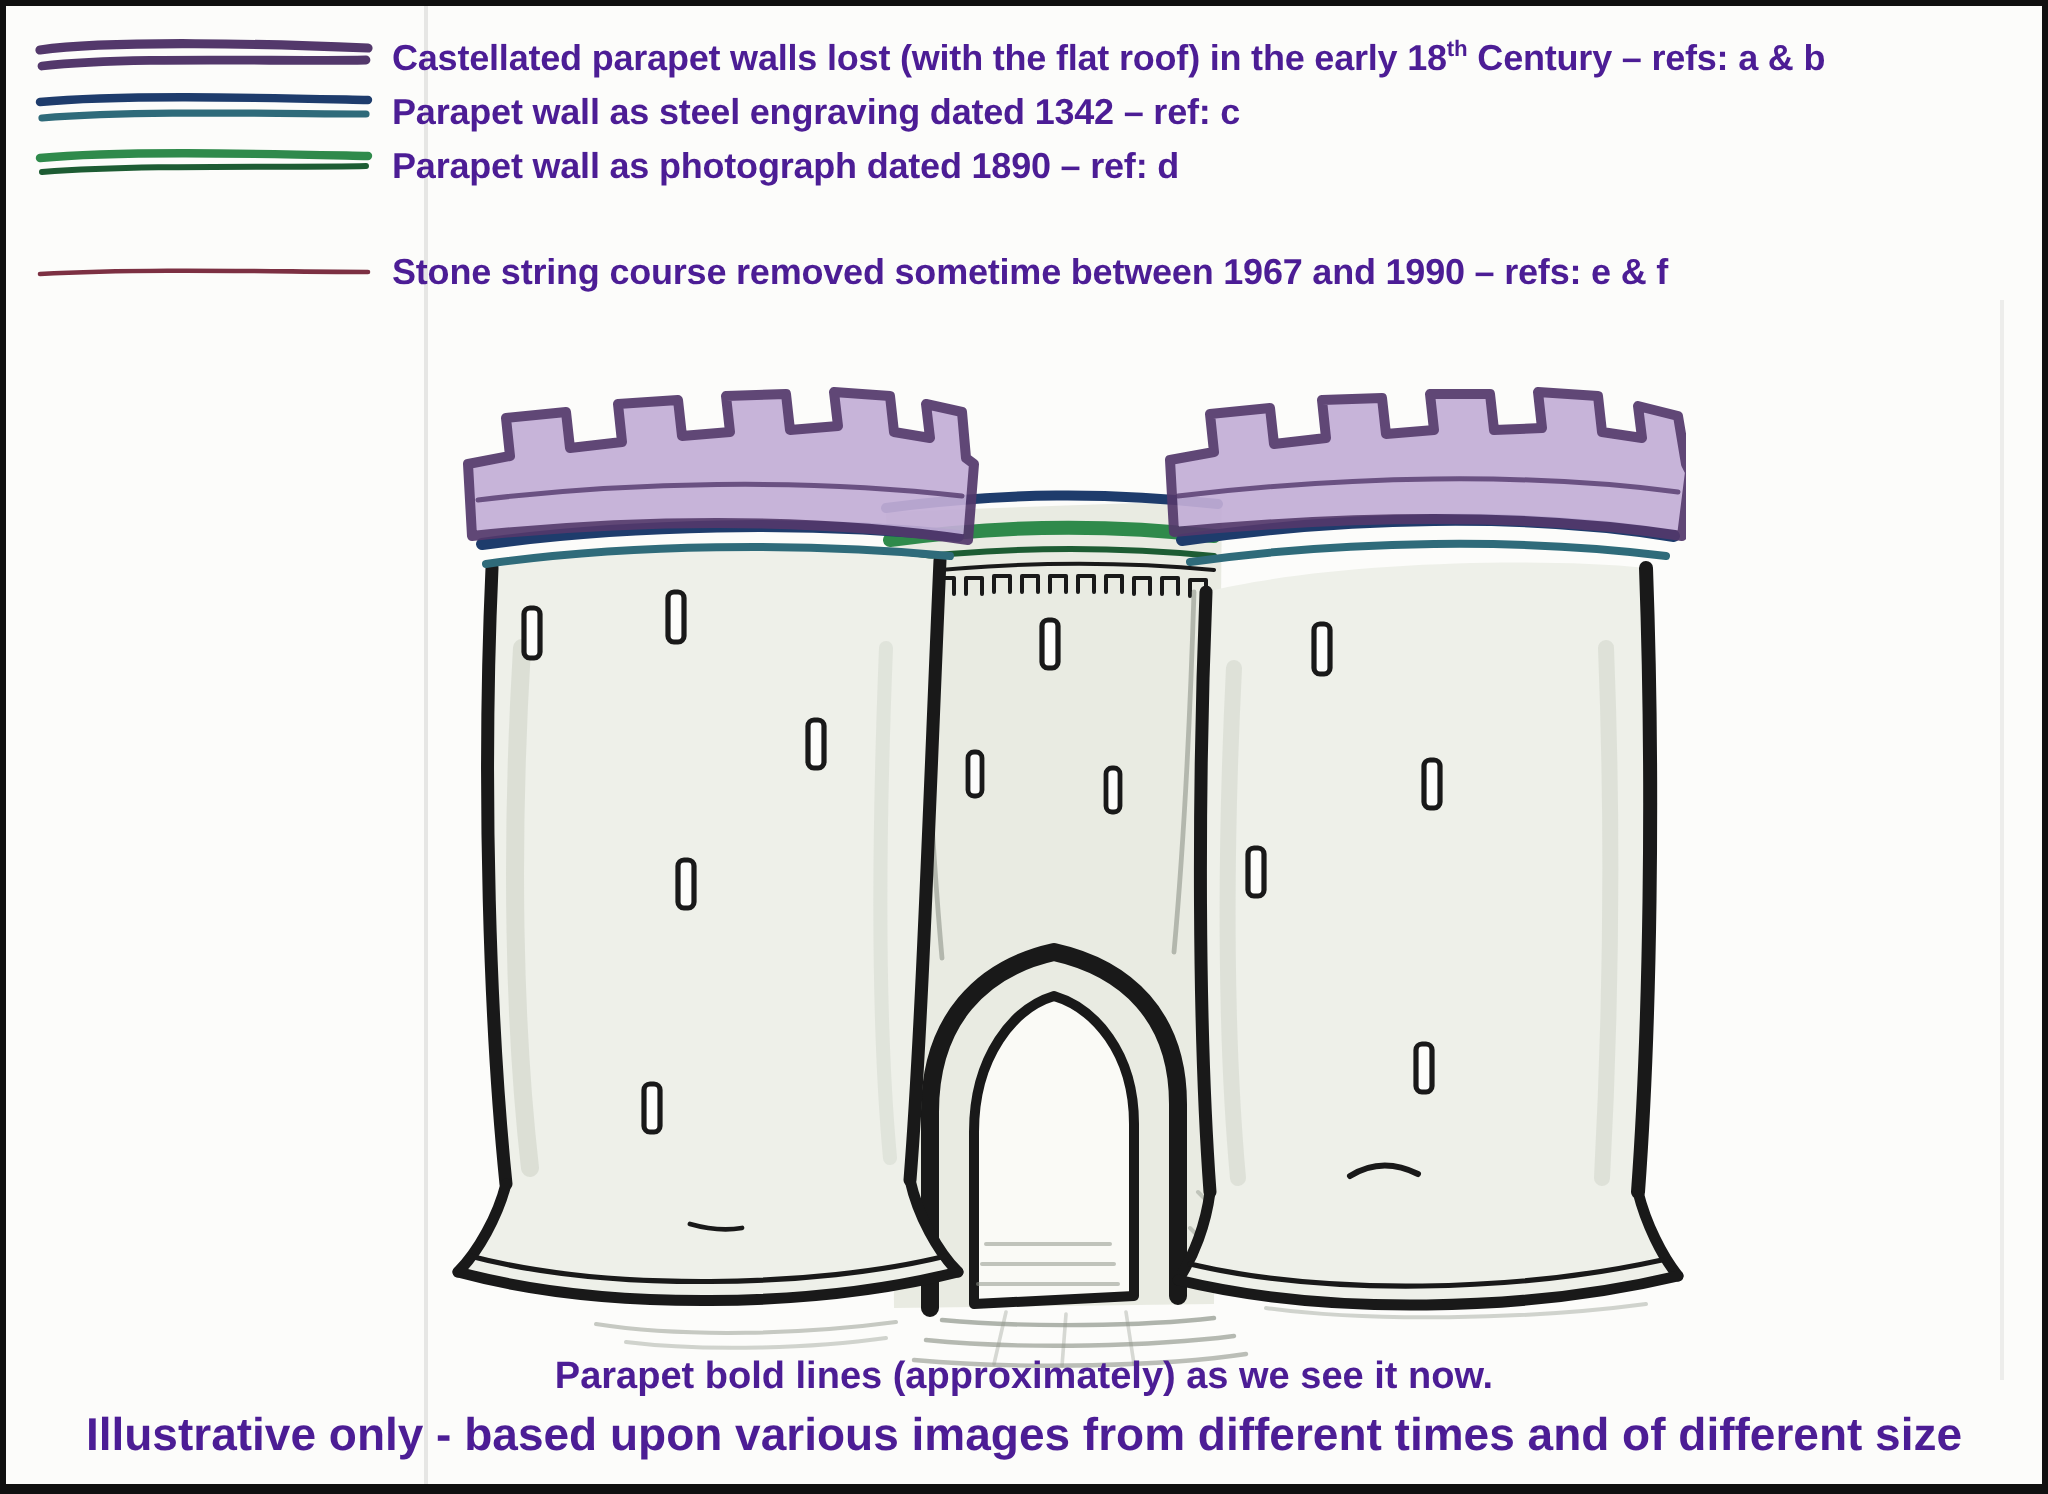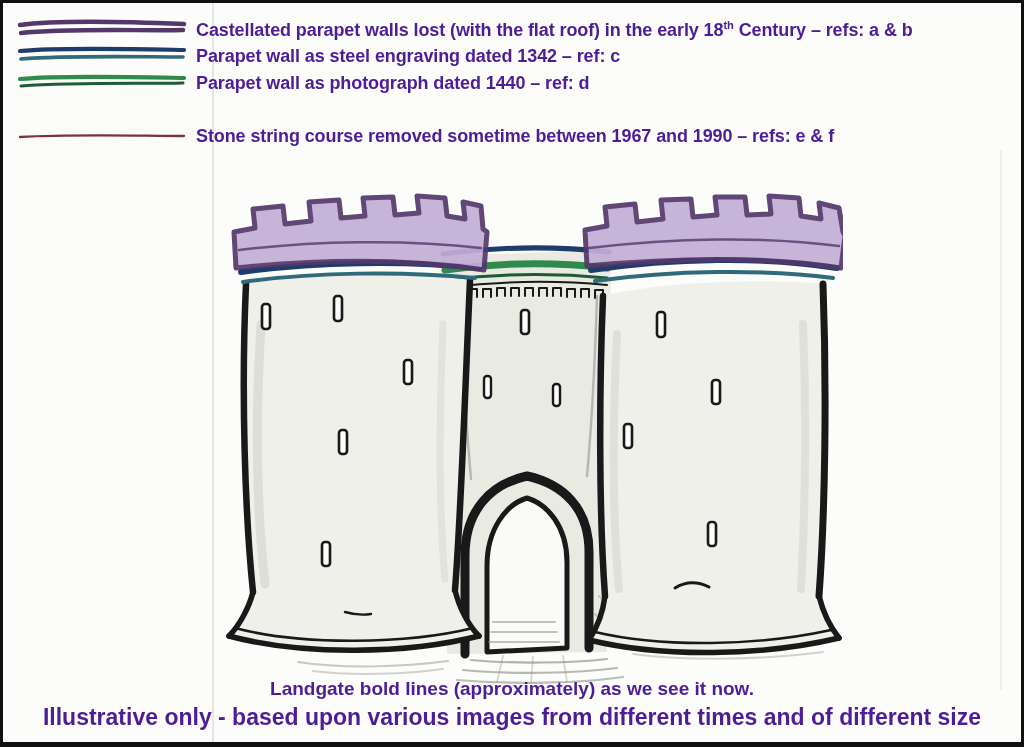--- a/index.html
+++ b/index.html
@@ -70,21 +70,21 @@
         <path class="sw-teal" d="M5,16 C55,12 128,14 167,14" fill="none" stroke-width="3.6"></path>
       </svg>
       <span class="legend-text">Parapet wall as steel engraving dated 1342 – ref: c</span>
     </div>
 
     <div class="legend-row">
       <svg class="legend-swatch" width="172" height="27" viewBox="0 0 172 27">
         <path class="sw-green" d="M4,9 C45,5 120,7 168,8" fill="none" stroke-width="4.2"></path>
         <path class="sw-greendark" d="M5,16 C60,12 130,14 167,13" fill="none" stroke-width="3"></path>
       </svg>
-      <span class="legend-text">Parapet wall as photograph dated 1440 – ref: d</span>
+      <span class="legend-text">Parapet wall as photograph dated 1890 – ref: d</span>
     </div>
 
     <div class="legend-row gap">
       <svg class="legend-swatch" width="172" height="27" viewBox="0 0 172 27">
         <path class="sw-red" d="M4,14 C60,11 125,13 168,13" fill="none" stroke-width="2.3"></path>
       </svg>
       <span class="legend-text">Stone string course removed sometime between 1967 and 1990 – refs: e &amp; f</span>
     </div>
   </div>
 
@@ -182,15 +182,15 @@
       </g>
 
       <path class="sw-navy" d="M388,86 C470,74 560,72 634,84" fill="none" stroke-width="6"></path>
       <path class="sw-teal" d="M392,97 C470,86 560,85 630,94" fill="none" stroke-width="4"></path>
 
       <path class="purplefill" d="M384,82 L382,46 L404,42 L402,23 L432,20 L434,38 L460,35 L458,16 L488,15 L490,33 L514,31 L512,13 L542,13 L544,31 L568,30 L566,12 L596,14 L598,32 L618,35 L616,19 L636,24 L640,48 L642,52 L638,84 C560,72 470,74 384,82 Z" stroke-width="5" opacity="0.92"></path>
       <path class="sw-purple" d="M386,64 C470,54 560,52 636,62" fill="none" stroke-width="2.5" opacity="0.8"></path>
     </g>
   </svg>
 
-  <div class="caption caption-1">Landgate bold lines (approximately) as we see it now.</div>
+  <div class="caption caption-1">Parapet bold lines (approximately) as we see it now.</div>
   <div class="caption caption-2">Illustrative only - based upon various images from different times and of different size</div>
 </div>
 
 </body></html>

